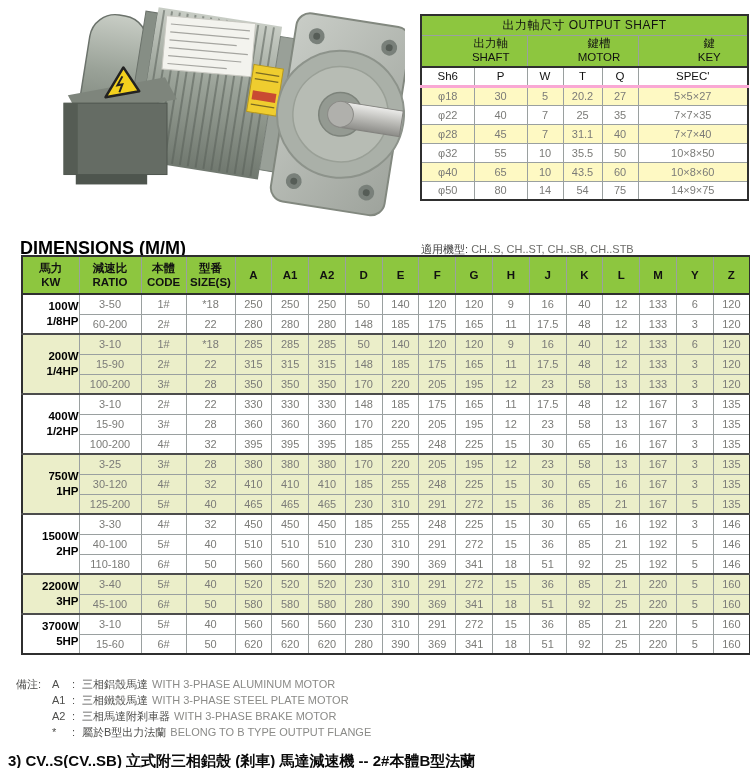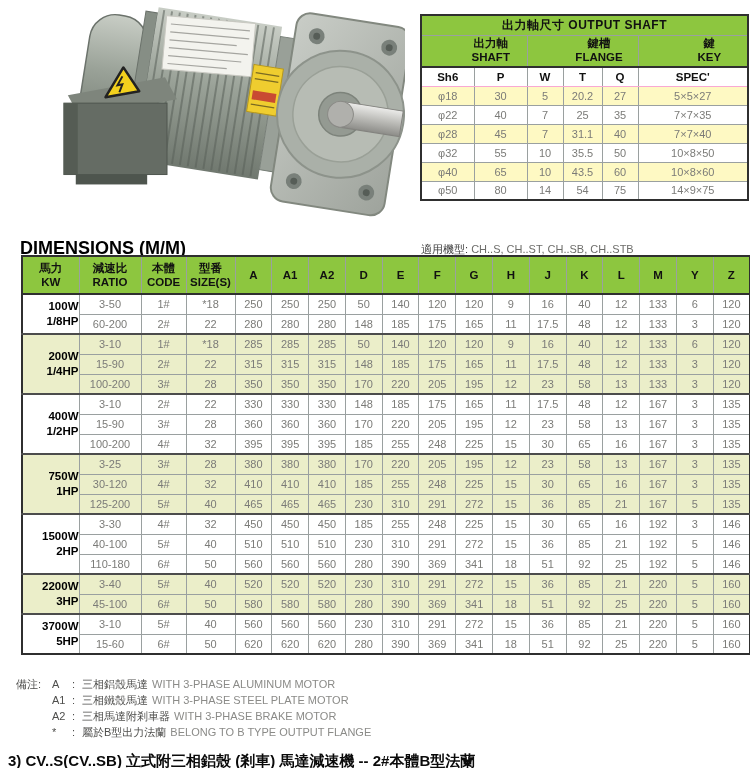--- a/index.html
+++ b/index.html
@@ -6,24 +6,24 @@
   html, body { width: 750px; height: 768px; background: #ffffff; overflow: hidden; position: relative;
     font-family: "Liberation Sans", "DejaVu Sans", sans-serif; }
 
   
   .motor-wrap { position: absolute; left: 50px; top: 0; width: 355px; height: 238px; }
 
   
   .shaft { position: absolute; left: 420px; top: 14px; width: 327px; border-collapse: collapse;
     table-layout: fixed; font-size: 11px; border: 2px solid #2f2f2f; }
   .shaft th, .shaft td { border: 1px solid #9aa0a0; text-align: center; padding: 0; }
-  .shaft thead th { background: #8dc63f; color: #111; font-weight: bold; }
+  .shaft thead th { background: #8dc63f; color: #111; font-weight: normal; }
   .shaft .title-row th { height: 20px; font-size: 12px; letter-spacing: 0.5px; }
   .shaft .group-row th { height: 32px; line-height: 1.2; font-size: 11.5px; padding-left: 33px; }
-  .shaft .col-row th { background: #fff; height: 19px; border-bottom: 1px solid #f9a8d4; font-size: 11.5px; }
+  .shaft .col-row th { background: #fff; height: 19px; border-bottom: 3px solid #f9a8d4; font-size: 11.5px; }
   .shaft .group-row th { border-bottom: 2px solid #2f2f2f; }
   .shaft tbody td { height: 19px; color: #7b7b78; }
   .shaft tbody tr.tint td { background: #fef9c3; }
 
   .applicable { position: absolute; left: 421px; top: 202px; font-size: 11px; color: #3f3f3f; margin-top: 40px; }
   .applicable .models { color: #6d6d6a; }
 
   
   .dim-heading { position: absolute; left: 20px; top: 238px; font-size: 18px; font-weight: bold; color: #000; }
 
@@ -139,21 +139,21 @@
     <tr class="title-row">
       <th colspan="6"><span>出力軸尺寸</span> <span>OUTPUT SHAFT</span></th>
     </tr>
     <tr class="group-row">
       <th colspan="2">
           <div>出力軸</div>
           <div>SHAFT</div>
         </th>
       <th colspan="3">
           <div>鍵槽</div>
-          <div>FLANGE</div>
+          <div>MOTOR</div>
         </th>
       <th>
           <div>鍵</div>
           <div>KEY</div>
         </th>
     </tr>
     <tr class="col-row">
       <th>Sh6</th>
       <th>P</th>
       <th>W</th>

